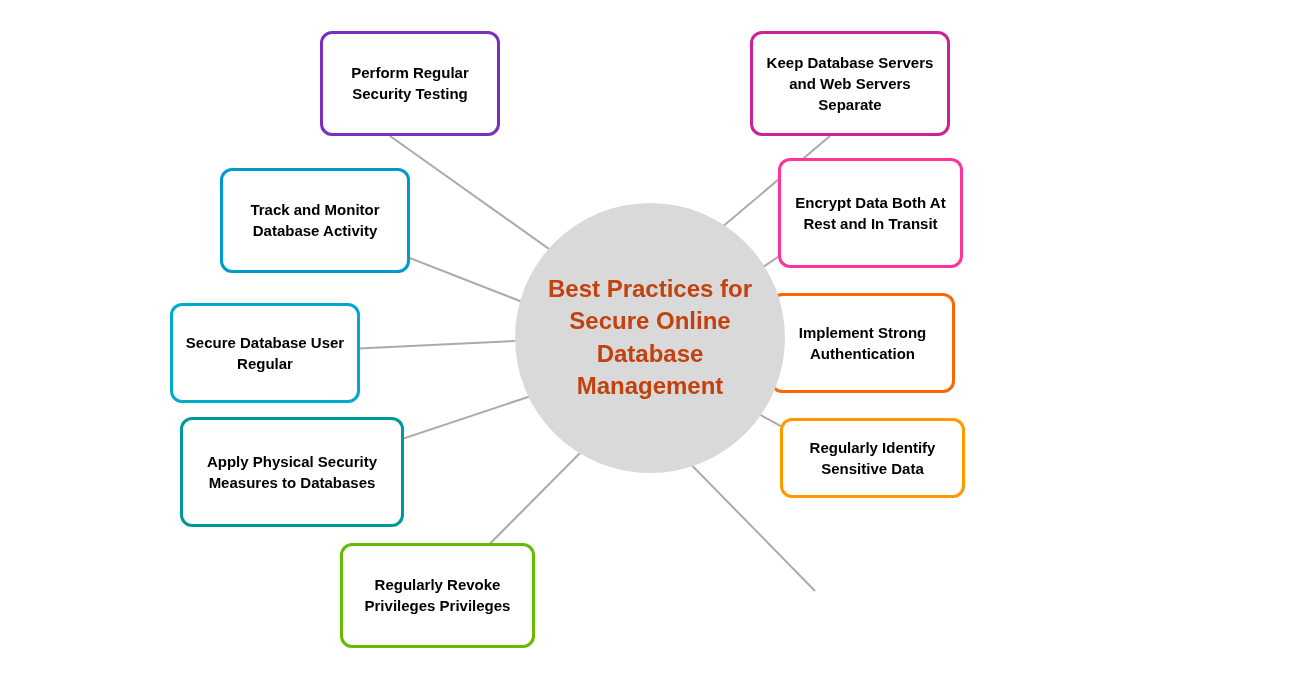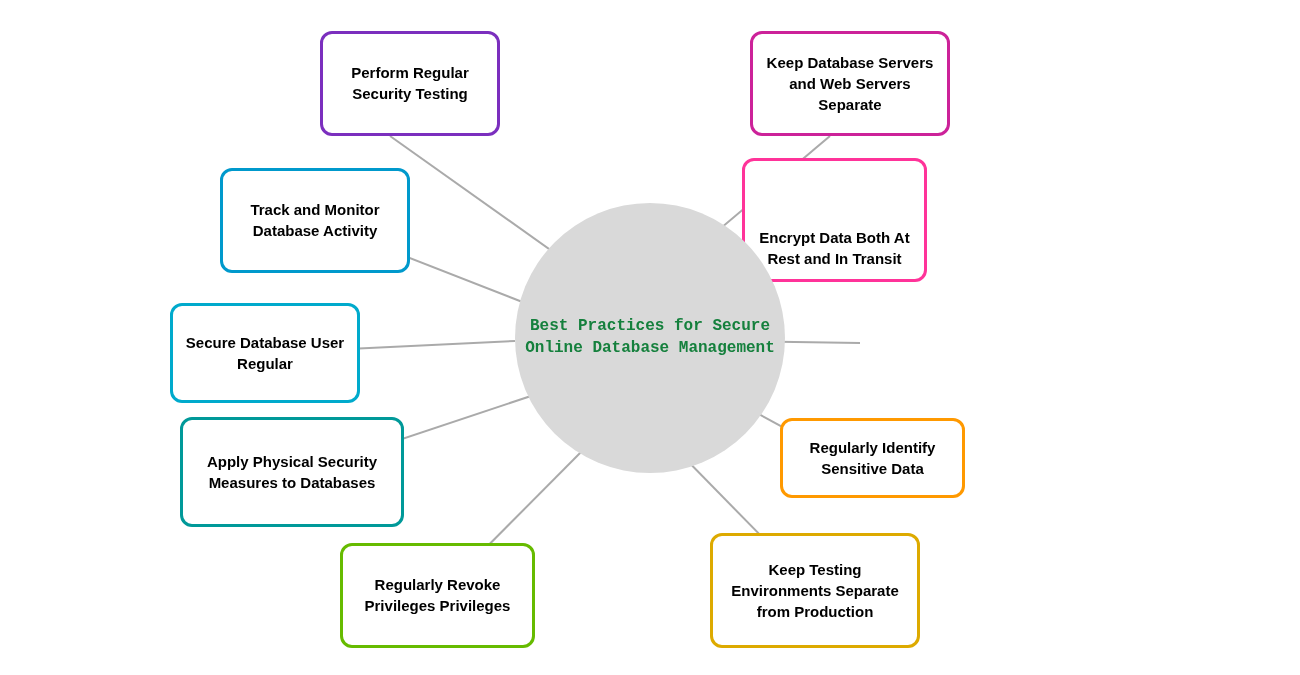--- a/index.html
+++ b/index.html
@@ -31,26 +31,25 @@
       align-items: center;
       justify-content: center;
       text-align: center;
       left: 50%;
       top: 50%;
       transform: translate(-50%, -50%);
       z-index: 10;
     }
 
     .center-circle-text {
-      font-size: 16px;
+      font-size: 24px;
       font-weight: 900;
-      color: #15803d;
+      color: #c2410c;
       line-height: 1.35;
       padding: 10px;
-      font-family: Liberation Mono, monospace;
     }
 
     .practice-box {
       position: absolute;
       border-radius: 12px;
       border-width: 3px;
       border-style: solid;
       background: #fff;
       display: flex;
       align-items: center;
@@ -101,31 +100,31 @@
 
 <div class="practice-box" style="top: 18px; left: 250px; width: 180px; height: 105px; border-color: rgb(123, 47, 190); z-index: 5; margin-left: 20px;">
       <span class="practice-box-text">Perform Regular Security Testing</span>
     </div>
     <div class="practice-box" style="top: 18px; left: 668px; width: 200px; height: 105px; border-color: rgb(204, 34, 153); z-index: 5; margin-left: 32px;">
       <span class="practice-box-text">Keep Database Servers and Web Servers Separate</span>
     </div>
     <div class="practice-box" style="top: 155px; left: 170px; width: 190px; height: 105px; border-color: rgb(0, 153, 204); z-index: 5;">
       <span class="practice-box-text">Track and Monitor Database Activity</span>
     </div>
-    <div class="practice-box" style="top: 145px; left: 692px; width: 185px; height: 124px; border-color: rgb(255, 51, 153); z-index: 5; align-items: flex-end;">
+    <div class="practice-box" style="top: 145px; left: 728px; width: 185px; height: 110px; border-color: rgb(255, 51, 153); z-index: 5;">
       <span class="practice-box-text">Encrypt Data Both At Rest and In Transit</span>
     </div>
     <div class="practice-box" style="top: 290px; left: 120px; width: 190px; height: 100px; border-color: rgb(0, 170, 204); z-index: 5;">
       <span class="practice-box-text">Secure Database User Regular</span>
+    </div>
+    <div class="practice-box" style="top: 280px; left: 720px; width: 185px; height: 100px; border-color: rgb(255, 102, 0); z-index: 5;">
+      <span class="practice-box-text">Implement Strong Authentication</span>
     </div>
     <div class="practice-box" style="top: 404px; left: 130px; width: 224px; height: 110px; border-color: rgb(0, 153, 153); z-index: 5;">
       <span class="practice-box-text">Apply Physical Security Measures to Databases</span>
     </div>
     <div class="practice-box" style="top: 405px; left: 730px; width: 185px; height: 80px; border-color: rgb(255, 153, 0); z-index: 5;">
       <span class="practice-box-text">Regularly Identify Sensitive Data</span>
     </div>
     <div class="practice-box" style="top: 530px; left: 290px; width: 195px; height: 105px; border-color: rgb(102, 187, 0); z-index: 5;">
       <span class="practice-box-text">Regularly Revoke Privileges Privileges</span>
     </div>
-    <div class="practice-box" style="top: 520px; left: 660px; width: 210px; height: 115px; border-color: rgb(221, 170, 0); z-index: 5;">
-      <span class="practice-box-text">Keep Testing Environments Separate from Production</span>
-    </div>
   </div>
 
 </body></html>

